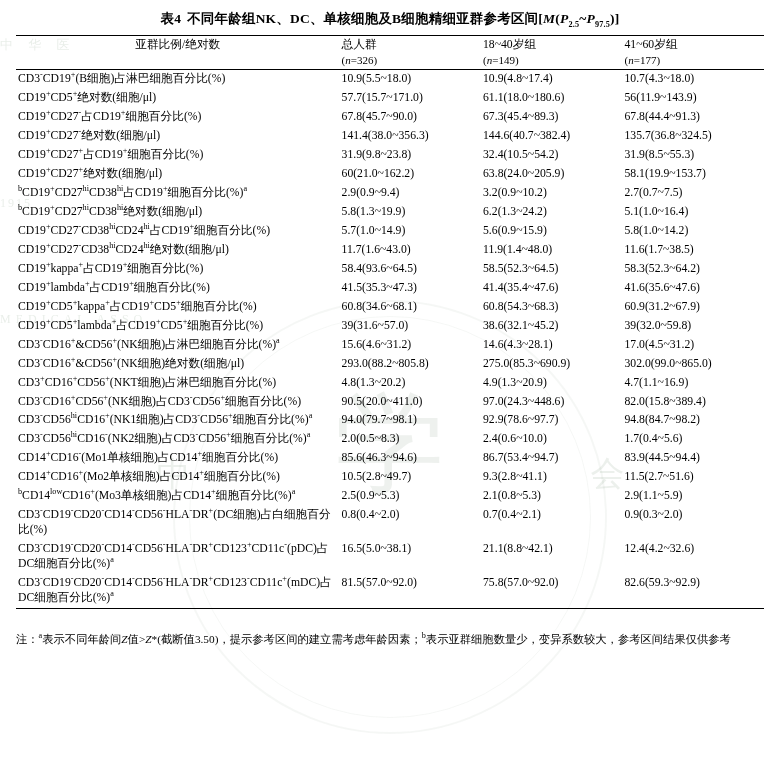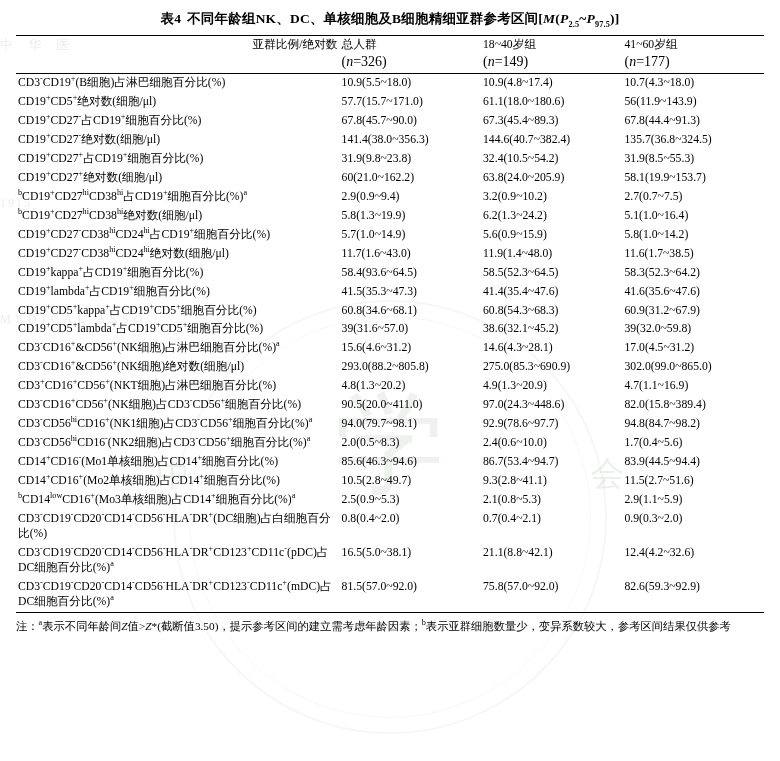--- a/index.html
+++ b/index.html
@@ -101,35 +101,35 @@
   .rule-top { border-top: 1.3px solid #000; }
   .rule-mid { border-bottom: 0.9px solid #000; }
   .rule-bot { border-bottom: 1.3px solid #000; }
 
   thead th {
     text-align: center;
     font-size: 11.7px;
     padding-top: 3px;
     padding-bottom: 3px;
   }
-  thead th.col0 { text-align: right; }
-  .hdr-line2 { display: block; font-size: 14px; }
+  thead th.col0 { text-align: center; }
+  .hdr-line2 { display: block; font-size: 11px; }
 
   td.c0 { width: 330px; padding-left: 2px; margin-top: 11px; }
   td.c1 { width: 140px; }
   td.c2 { width: 140px; }
   td.c3 { width: 140px; margin-left: 44px; }
 
   sup { font-size: 8.2px; vertical-align: super; line-height: 0; }
   sub { font-size: 8.2px; vertical-align: sub; line-height: 0; }
 
   .note {
     font-size: 11.3px;
     line-height: 1.45;
-    margin-top: 5px;
+    margin-top: 22px;
     text-align: justify;
   }
   tbody tr td { height: 14px; }
 </style>
 </head>
 <body>
 
 <div class="page">
 
   <div class="watermark"></div>

